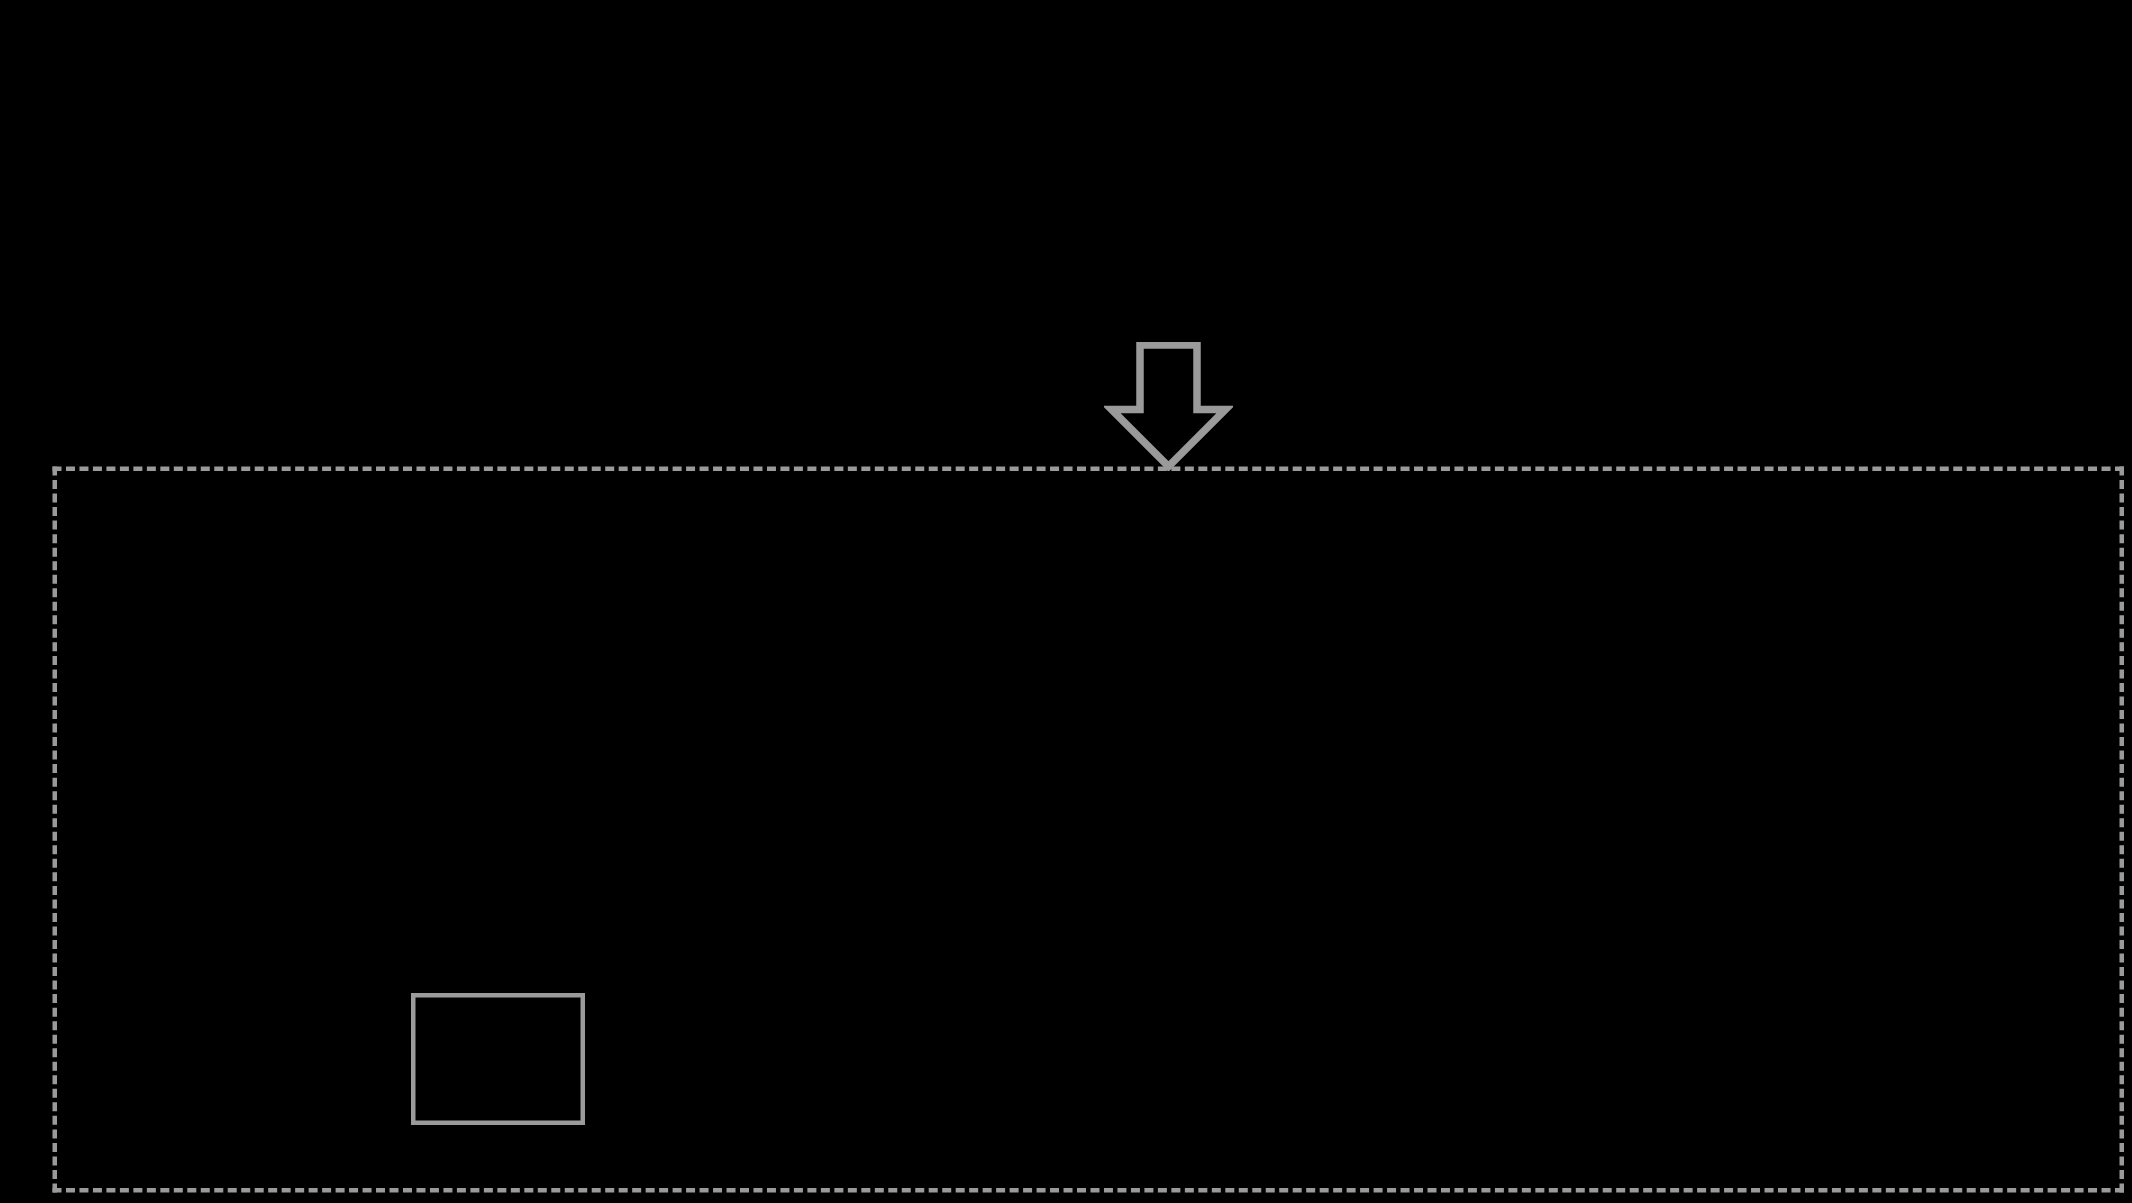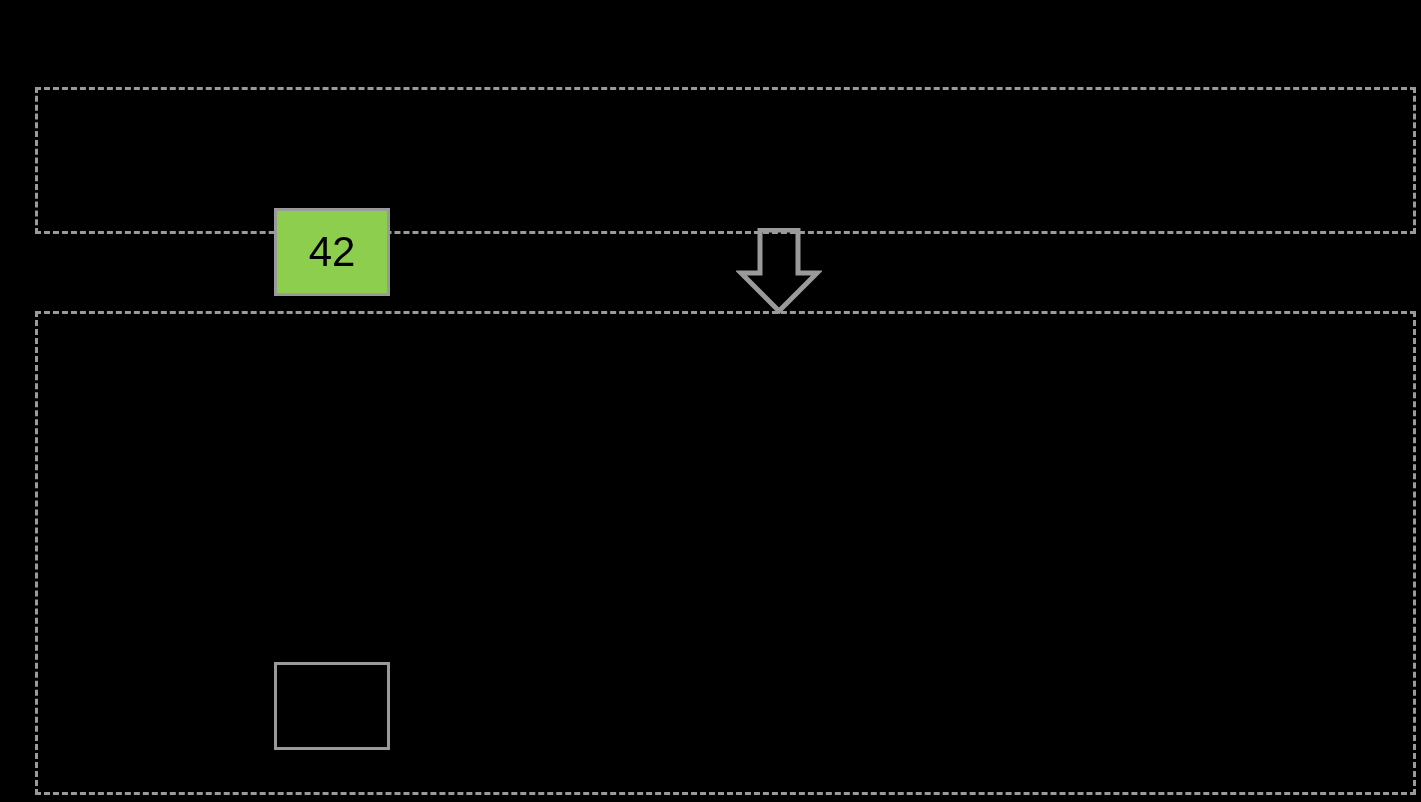--- a/index.html
+++ b/index.html
@@ -86,23 +86,20 @@
     width: 86px;
     height: 86px;
     pointer-events: none;
   }
 </style>
 </head>
 <body>
 
 <div class="stage">
 
-  <div class="step-panel" id="panel-before">
-    <div class="value-box filled" id="source-value-box">42</div>
-  </div>
 
   <div id="flow-arrow">
     <svg width="86" height="86" viewBox="0 0 86 86">
       <polygon points="24,2 62,2 62,45 81,45 43,83 5,45 24,45" fill="none" stroke="#9a9a9a" stroke-width="5" stroke-linejoin="miter"></polygon>
     </svg>
   </div>
 
   <div class="step-panel" id="panel-after">
 
     <div class="value-box empty" id="consumed-value-box"></div>

